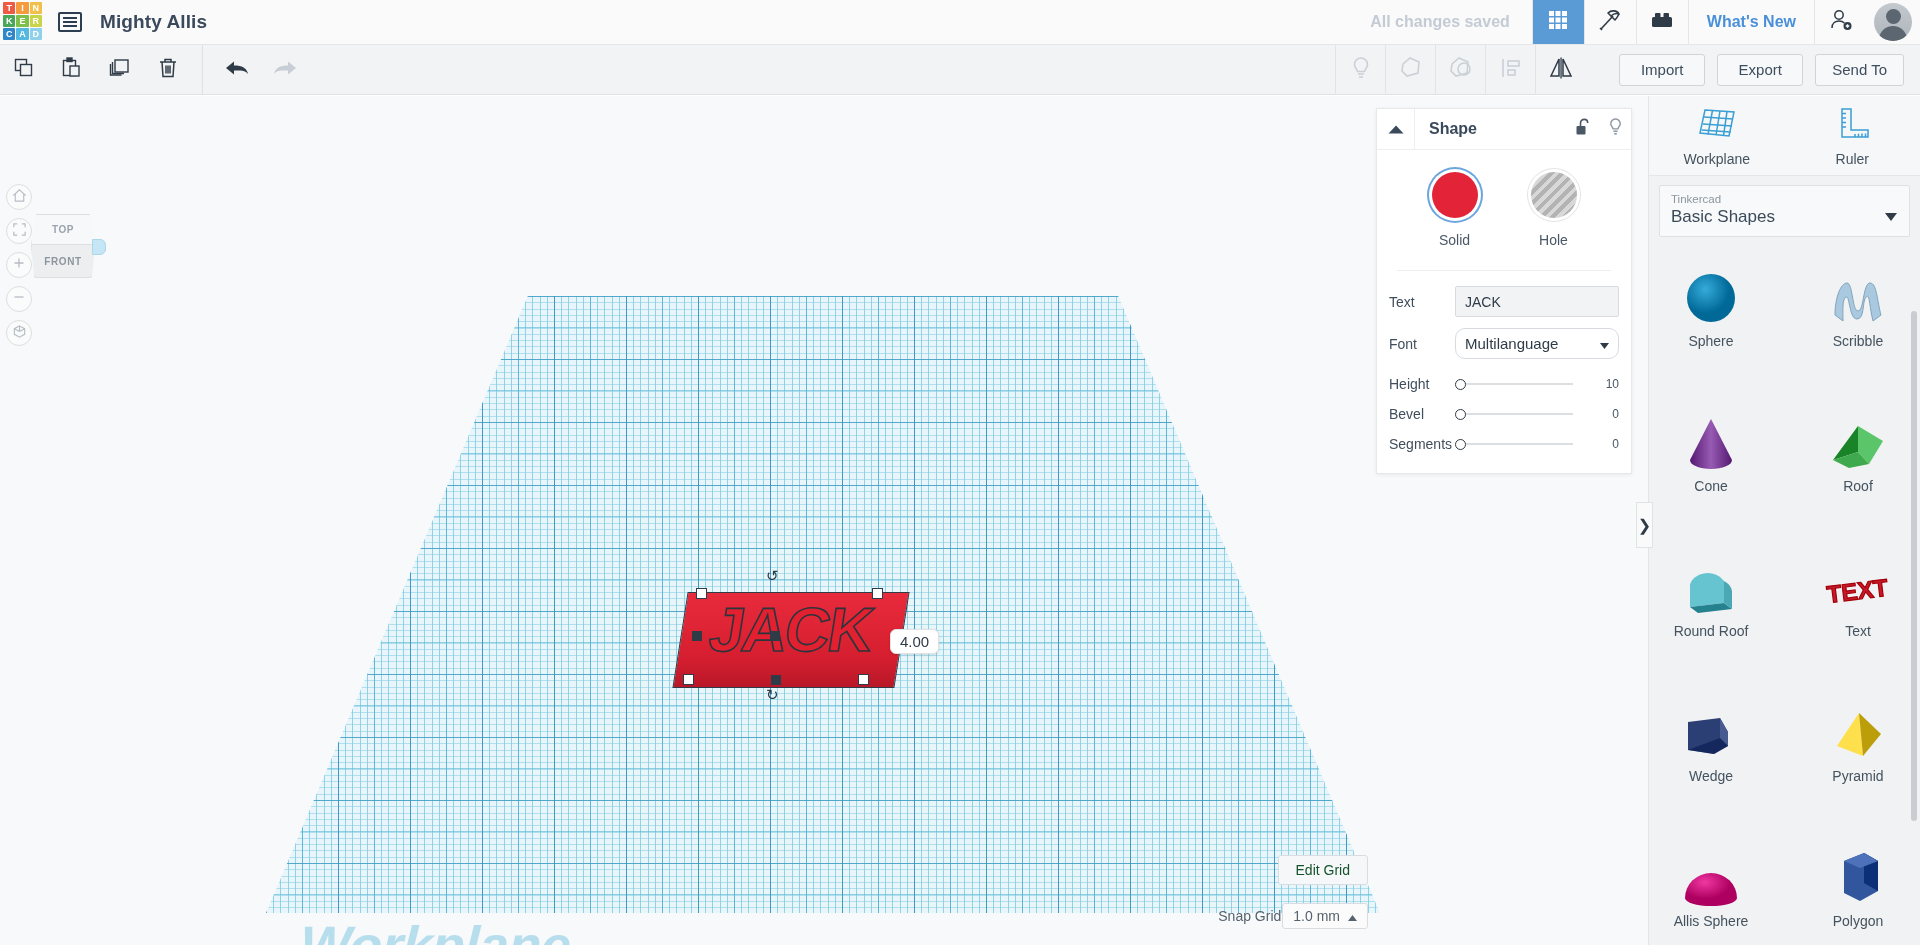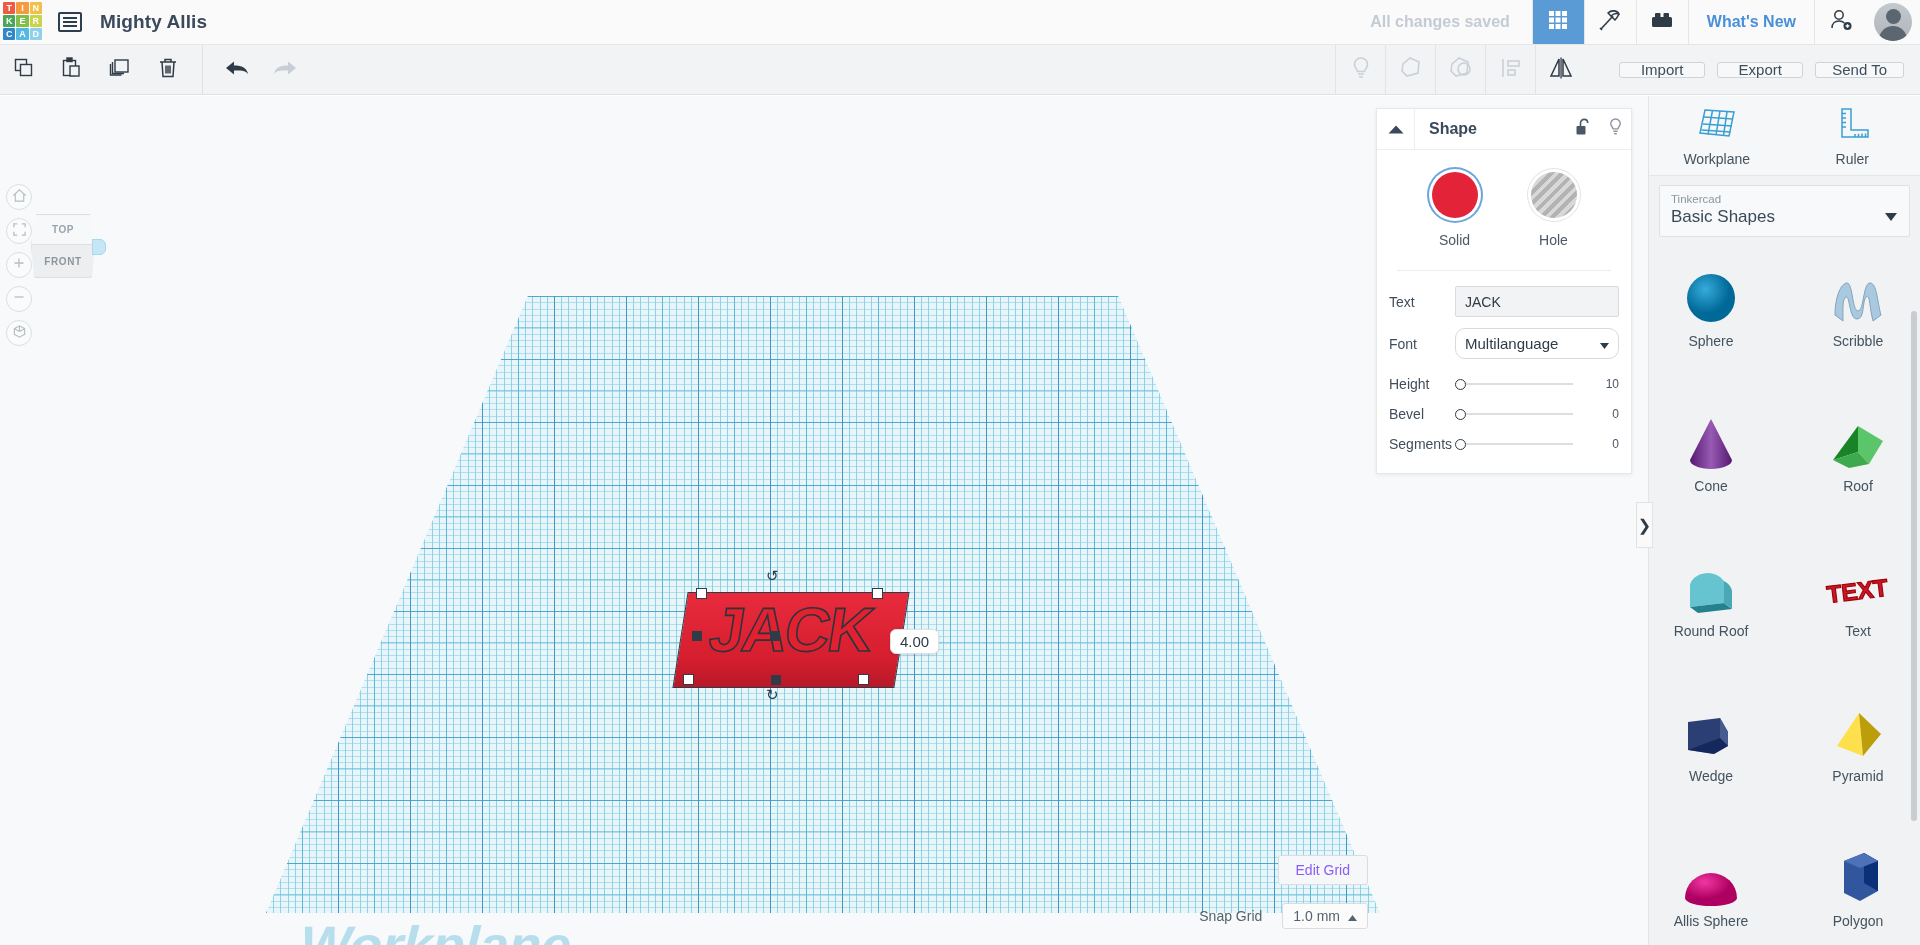--- a/index.html
+++ b/index.html
@@ -97,21 +97,21 @@
     flex: 0 0 auto;
   }
   .tb-sep { width: 1px; height: 50px; background: #dfe1e3; flex: 0 0 auto; margin: 0 10px; }
   .tb-spacer { flex: 1 1 auto; }
   .tb-right { display: flex; align-items: center; height: 50px; }
   .tb-rbtn {
     width: 50px; height: 50px; display: flex; align-items: center; justify-content: center;
     border-left: 1px solid #e1e3e5; flex: 0 0 auto;
   }
   .tb-action {
-    height: 16px; min-width: 86px; padding: 0 16px; margin-left: 12px;
+    height: 32px; min-width: 86px; padding: 0 16px; margin-left: 12px;
     border: 1px solid #cfd4d9; border-radius: 3px; background: #f7f8f9;
     display: flex; align-items: center; justify-content: center;
     font-size: 15px; color: #3e4e5e;
   }
   .tb-actions-group { display: flex; align-items: center; padding-left: 22px; padding-right: 16px; }
 
   
   .canvas {
     position: absolute; top: 96px; left: 0; width: 1648px; height: 849px;
     background: #f8f9fa;
@@ -206,25 +206,25 @@
     position: absolute; left: 210px; top: 43px;
     background: #ffffff; border: 1px solid #dfe2e5; border-radius: 6px;
     padding: 3px 9px; font-size: 15px; color: #2f3b47;
     box-shadow: 0 1px 3px rgba(0,0,0,.12);
   }
 
   
   .edit-grid-btn {
     position: absolute; right: 280px; bottom: 60px;
     padding: 6px 17px; border: 1px solid #d9dde1; border-radius: 3px;
-    background: #f6f7f8; font-size: 14px; color: #8b5cf6;
+    background: #f6f7f8; font-size: 14px; color: #14532d;
   }
   .snap-row {
     position: absolute; right: 280px; bottom: 16px;
-    display: flex; align-items: center; gap: 20px;
+    display: flex; align-items: center; gap: 1px;
   }
   .snap-label { font-size: 14px; color: #56636f; }
   .snap-select {
     padding: 4px 10px; border: 1px solid #d9dde1; border-radius: 3px;
     background: #fbfbfc; font-size: 14px; color: #56636f;
     display: flex; align-items: center; gap: 8px;
   }
 
   
   .shape-panel {

